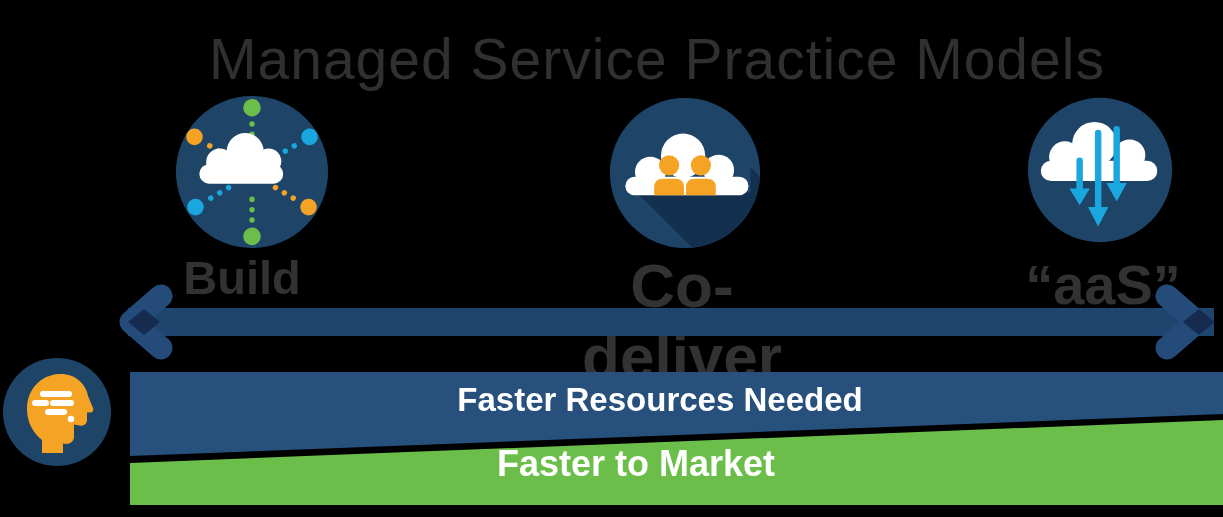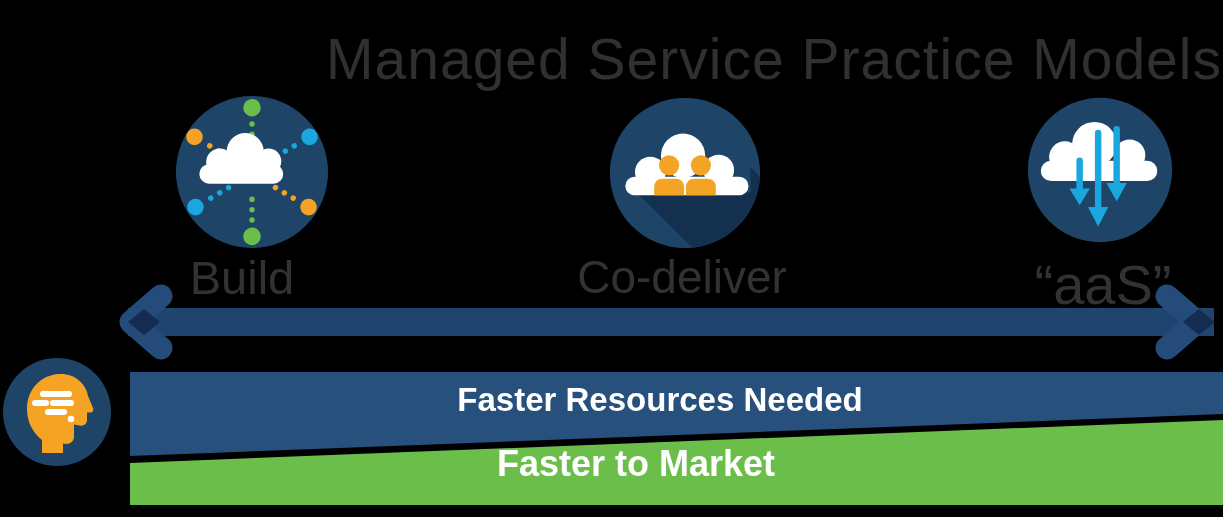--- a/index.html
+++ b/index.html
@@ -1,23 +1,23 @@
 <!DOCTYPE html>
 <html><head>
 <meta charset="utf-8">
 <style>
   html,body{margin:0;padding:0;background:#000;}
   body{width:1223px;height:517px;position:relative;overflow:hidden;
        font-family:"Liberation Sans", sans-serif;}
   .abs{position:absolute;}
-  .title{left:92px;top:26px;width:1130px;text-align:right;
+  .title{left:92px;top:26px;width:1130px;text-align:center;
          font-size:57px;font-weight:100;letter-spacing:1px;color:#303032;}
-  .model-label{text-align:center;font-weight:400;color:#323234;}
+  .model-label{text-align:center;font-weight:700;color:#323234;}
   .label-build{left:142px;top:250px;width:200px;font-size:47px;}
-  .label-codeliver{left:532px;top:250px;width:300px;font-size:46px;}
+  .label-codeliver{left:532px;top:250px;width:300px;font-size:62px;}
   .label-aas{left:1003px;top:252px;width:200px;font-size:56px;}
   .band-text{color:#fff;font-weight:bold;text-align:center;}
   .partner-text{left:330px;top:381px;width:660px;font-size:33px;}
   .faster-text{left:336px;top:443px;width:600px;font-size:36px;}
   svg{display:block;}
 </style>
 </head>
 <body>
 
 <div class="abs title">Managed Service Practice Models</div>

